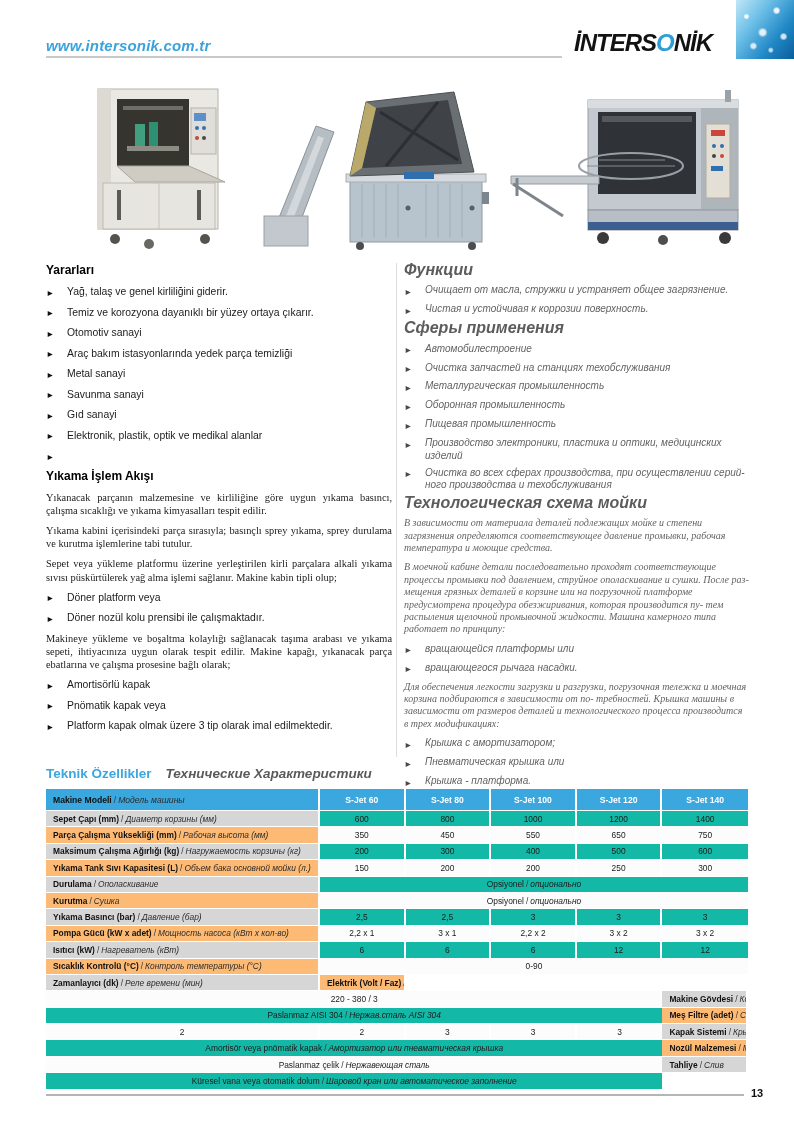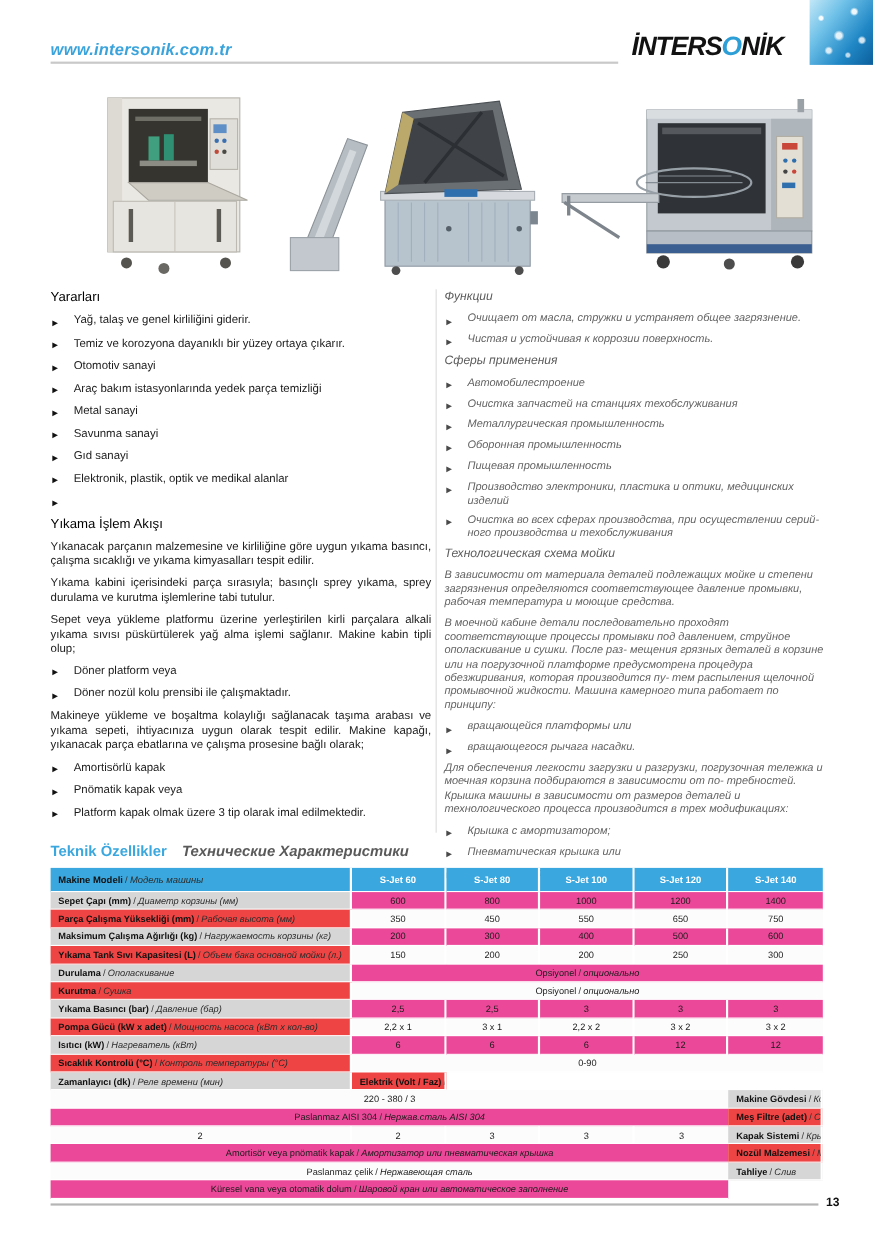--- a/index.html
+++ b/index.html
@@ -24,24 +24,24 @@
       linear-gradient(128deg,#c2e7f7 0%,#6fc1e8 32%,#2188c6 68%,#0b5e9b 100%);}
 
   
   .photo{position:absolute;}
   .photo svg{display:block;}
 
   
   .col{position:absolute;top:261px;}
   .col-left{left:46px;width:346px;font-size:10.4px;line-height:13px;color:#1b1b1b;}
   .col-right{left:404px;width:345px;font-size:10px;line-height:12.4px;color:#636363;font-style:italic;}
-  .col .heading{font-weight:normal;margin:3px 0 8px;}
+  .col .heading{font-weight:bold;margin:3px 0 8px;}
   .col-left .heading{font-size:12px;color:#000;}
-  .col-right .heading{font-size:11px;color:#5c5c5c;}
-  .col .p{margin:0 0 7px;}
+  .col-right .heading{font-size:16px;color:#5c5c5c;}
+  .col .p{margin:0 0 7px;font-family:Liberation Serif, serif;}
   .col-left .p{text-align:justify;line-height:13.2px;}
   .bullet{display:flex;margin:0 0 5px;}
   .col-left .bullet{margin-bottom:6px;}
   .bullet .arr{flex:0 0 21px;font-size:8.5px;padding-top:1.5px;font-style:normal;}
   .col-left .bullet .arr{color:#111;}
   .col-right .bullet .arr{color:#4a4a4a;}
   .col-divider{position:absolute;left:396px;top:263px;width:1px;height:494px;background:#dcdcdc;}
 
   
   .specs-title{position:absolute;left:46px;top:766px;font-size:13.5px;font-weight:bold;}
@@ -54,22 +54,22 @@
   .cell{display:flex;align-items:center;border-bottom:1px solid #fff;border-right:2px solid #fff;
         white-space:nowrap;overflow:hidden;}
   .cell.lastcol{border-right:none;}
   .cell.head{background:#3aa7de;color:#fff;font-weight:bold;font-size:8.6px;}
   .cell.label{padding-left:7px;justify-content:flex-start;}
   .cell.val{justify-content:center;}
   .cell .rtxt{font-style:italic;font-weight:normal;}
   .cell.label .ttxt{font-weight:bold;color:#111;}
   .cell.label .rtxt{color:#2c2c2c;}
   .row-g.label{background:#d6d6d6;}
-  .row-g.val{background:#ec4899;}
-  .row-w.label{background:#ef4444;}
+  .row-g.val{background:#14b8a6;}
+  .row-w.label{background:#fdba74;}
   .row-w.val{background:#fcfcfc;}
   .sep{font-weight:normal;color:#333;padding:0 2px;}
 
   
   .footer-rule{position:absolute;left:46px;top:1094px;width:698px;height:1.5px;background:#b5b5b5;}
   .page-num{position:absolute;left:751px;top:1087px;font-size:11px;font-weight:bold;color:#111;}
 </style>
 </head>
 <body>
 

